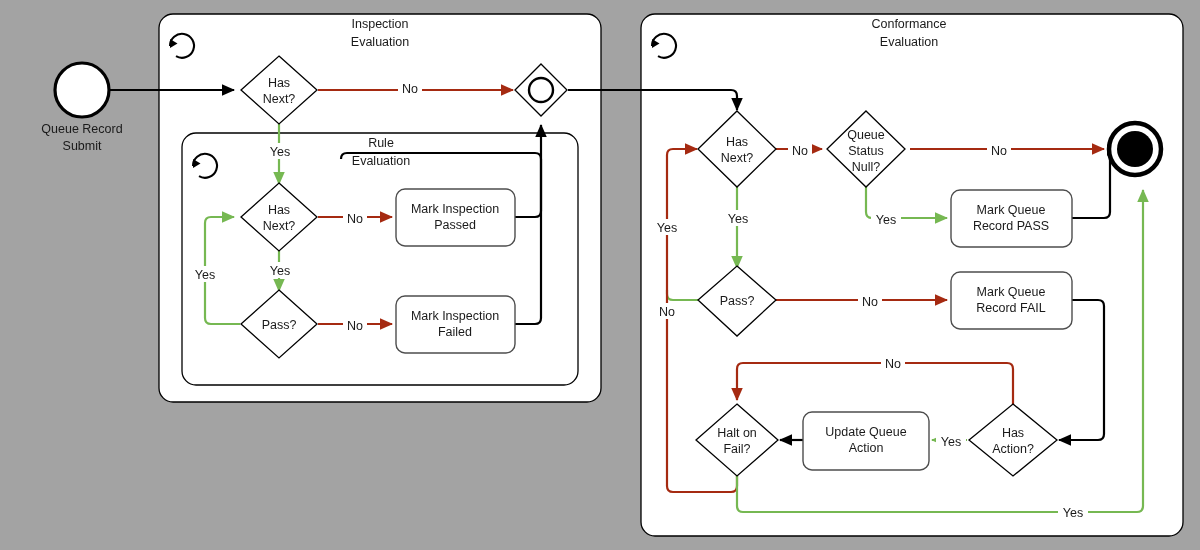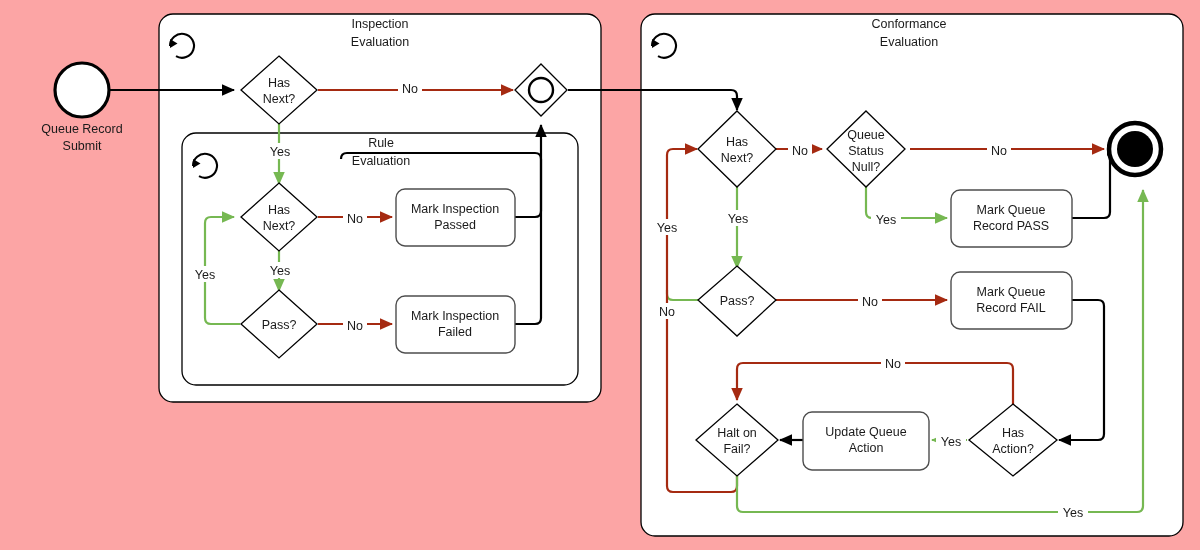--- a/index.html
+++ b/index.html
@@ -1,17 +1,17 @@
 <!DOCTYPE html>
 <html><head>
 <meta charset="utf-8">
 <style>
   html,body{margin:0;padding:0;background:#ffffff;}
   body{width:1200px;height:550px;overflow:hidden;font-family:"Liberation Sans",sans-serif;}
-  #stage{position:relative;width:1200px;height:550px;background:#fca5a5;}
+  #stage{position:relative;width:1200px;height:550px;background:#a3a3a3;}
   svg#diagram{position:absolute;left:0;top:0;width:1200px;height:550px;}
   .lbl{font-family:"Liberation Sans",sans-serif;font-size:12.5px;fill:#1a1a1a;}
   .lbl-node{font-size:12.5px;}
   .lbl-pool{font-size:12.5px;}
   .edge-label{font-size:12.5px;fill:#1a1a1a;}
   .pool{fill:#ffffff;stroke:#000000;stroke-width:1.3;}
   .task{fill:#ffffff;stroke:#4d4d4d;stroke-width:1.4;}
   .gw{fill:#ffffff;stroke:#000000;stroke-width:1.3;}
   .flow-black{fill:none;stroke:#000000;stroke-width:2.2;stroke-linecap:butt;stroke-linejoin:round;}
   .flow-red{fill:none;stroke:#a52a11;stroke-width:2.2;stroke-linecap:butt;stroke-linejoin:round;}

